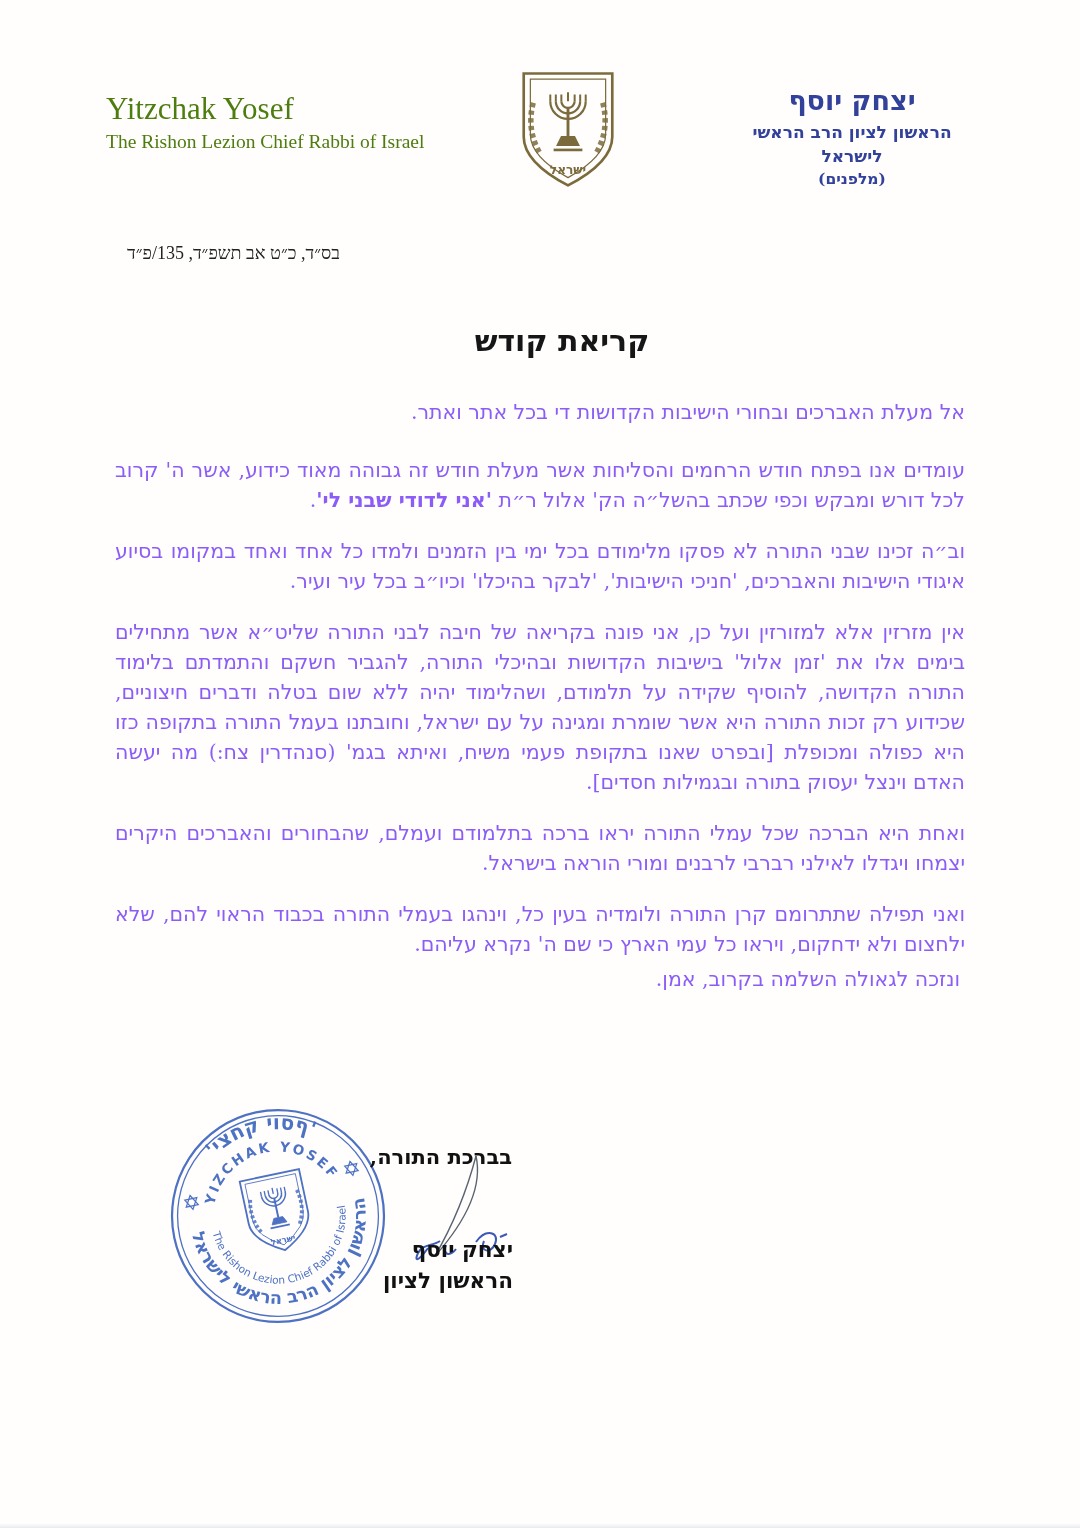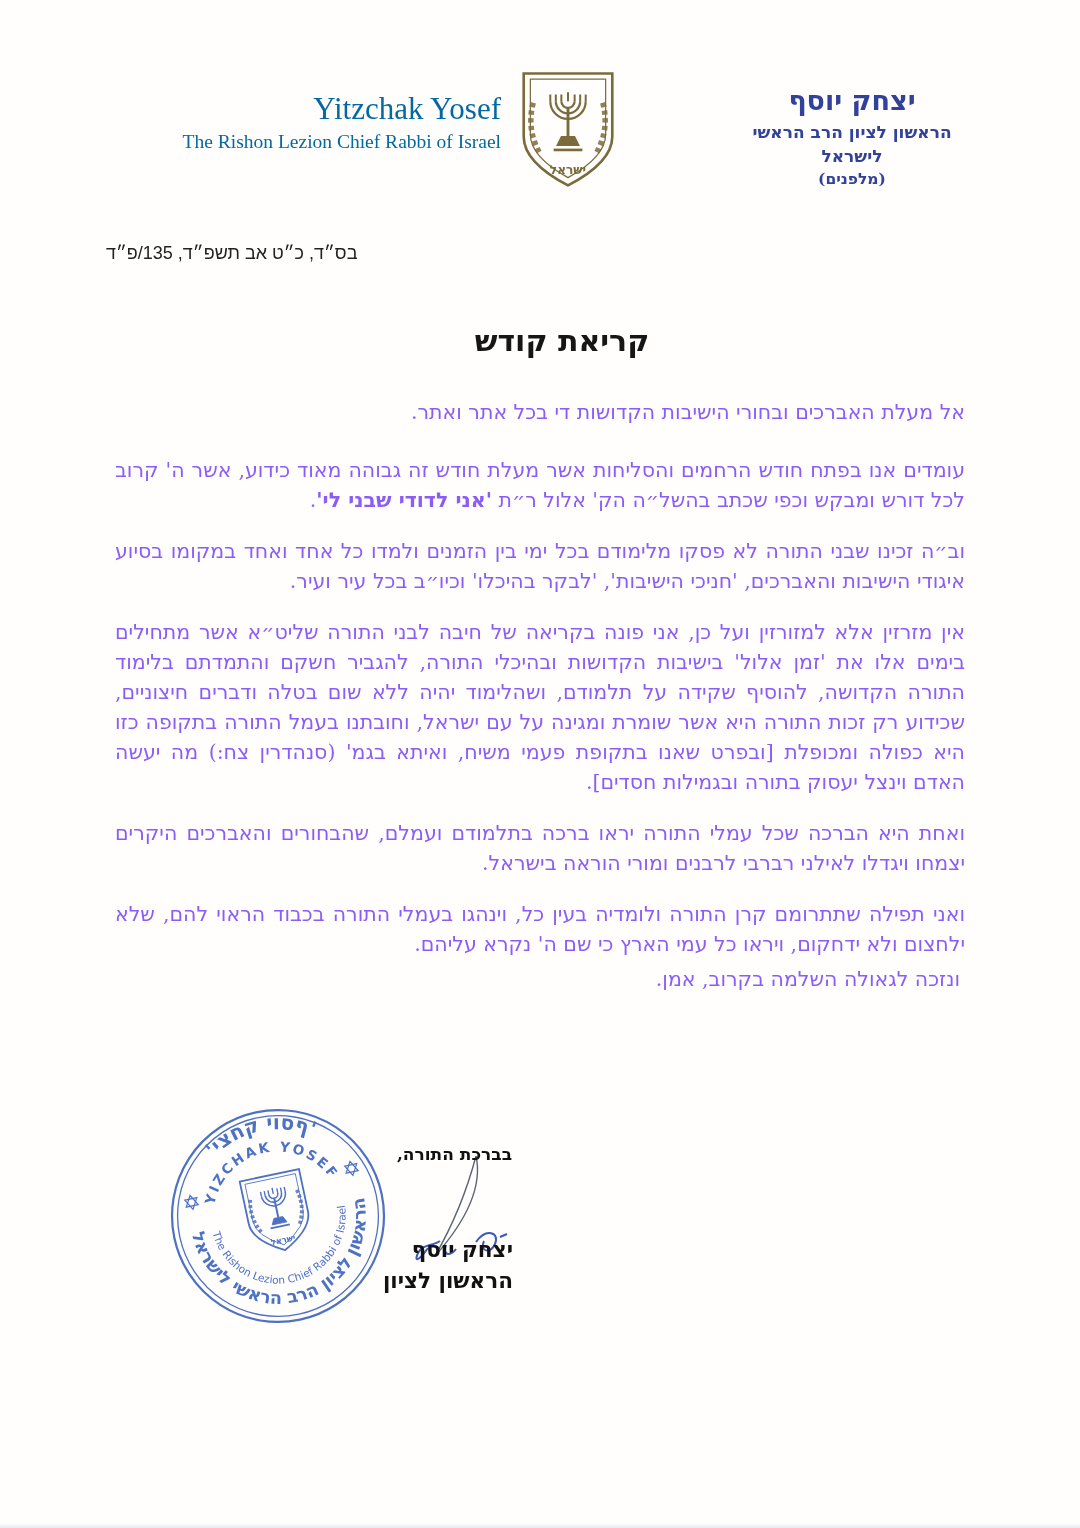--- a/index.html
+++ b/index.html
@@ -4,58 +4,58 @@
 <style>
   html,body{margin:0;padding:0;background:#ffffff;}
   .page{
     position:relative;width:1080px;height:1528px;margin:0 auto;
     background:#fffefd;overflow:hidden;
     font-family:"DejaVu Serif","DejaVu Sans",serif;
     color:#1a1a1a;
   }
   
   .hdr-en{
-    position:absolute;left:116px;top:92px;width:385px;text-align:right;
-    color:#0369a1;font-family:"Liberation Serif","DejaVu Serif","DejaVu Sans",serif;
+    position:absolute;left:106px;top:92px;width:385px;text-align:left;
+    color:#4d7c0f;font-family:"Liberation Serif","DejaVu Serif","DejaVu Sans",serif;
   }
   .hdr-en-name{font-size:31px;line-height:34px;}
   .hdr-en-title{font-size:19.5px;line-height:26px;margin-top:3px;}
   .hdr-emblem{position:absolute;left:512px;top:68px;width:112px;height:124px;color:#7b6b3c;}
   .hdr-he{
     position:absolute;left:728px;top:86px;width:248px;text-align:center;direction:rtl;
     color:#32429b;font-family:"DejaVu Serif","DejaVu Sans",sans-serif;
   }
   .hdr-he-name{font-size:27px;line-height:30px;font-weight:bold;}
   .hdr-he-title{font-size:17px;line-height:24px;margin-top:4px;font-weight:bold;}
   .hdr-he-former{font-size:15.5px;line-height:21px;font-weight:bold;}
   
   .date{
-    position:absolute;left:106px;top:243px;direction:rtl;
-    font-size:18px;color:#222;font-family:Liberation Sans, sans-serif;
+    position:absolute;left:127px;top:243px;direction:rtl;
+    font-size:18px;color:#222;font-family:Liberation Serif, serif;
   }
   .title{
     position:absolute;left:137px;top:323px;width:850px;text-align:center;direction:rtl;
     font-size:30px;font-weight:bold;color:#161616;
     font-family:"DejaVu Serif","DejaVu Sans",sans-serif;
   }
   .body{
     position:absolute;left:115px;top:397px;width:850px;direction:rtl;
     font-size:20.5px;line-height:30px;text-align:justify;color:#8b5cf6;
     font-family:"DejaVu Serif","DejaVu Sans",sans-serif;
   }
   .body p{margin:5px;}
   .greeting{margin:0 0 28px 0 !important;text-align:right;}
   #paras p{margin:0 0 21px 0;}
   #paras p:last-child{margin-bottom:2px;}
   .closing{text-align:right;}
   .b{font-weight:bold;}
   
   .blessing{
     position:absolute;left:360px;top:1144px;width:152px;direction:rtl;text-align:right;
-    font-size:17px;font-weight:bold;color:#111;
+    font-size:21px;font-weight:bold;color:#111;
     font-family:"DejaVu Serif","DejaVu Sans",sans-serif;
   }
   .sig{position:absolute;left:398px;top:1150px;}
   .sig-name{
     position:absolute;left:360px;top:1234px;width:153px;direction:rtl;text-align:right;
     font-size:21.5px;line-height:31px;font-weight:bold;color:#111;
     font-family:"DejaVu Serif","DejaVu Sans",sans-serif;
   }
   .stamp{position:absolute;left:168px;top:1106px;width:220px;height:220px;color:#3a62bd;opacity:.9;}
   .stamp text{font-family:"DejaVu Sans",sans-serif;}

